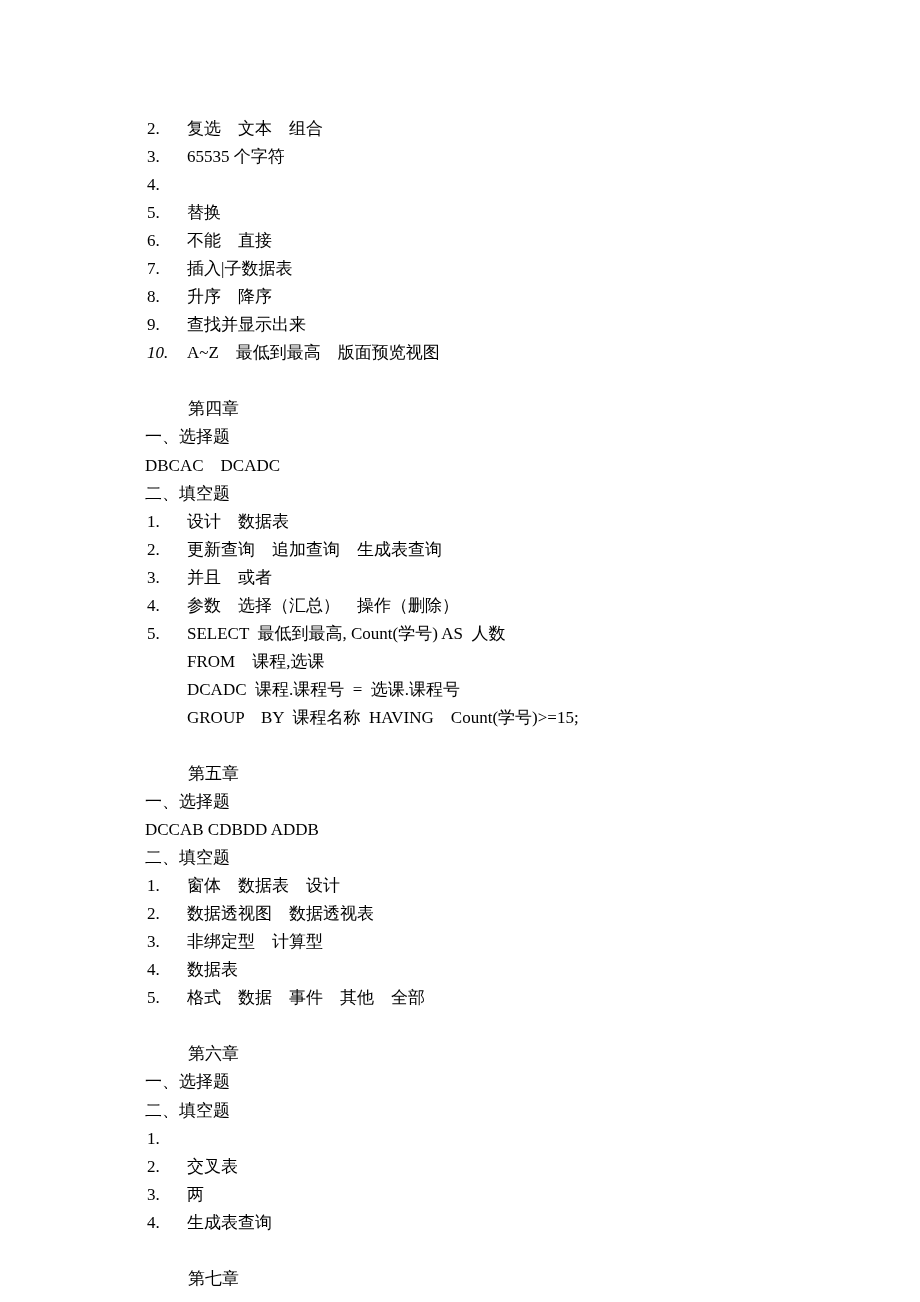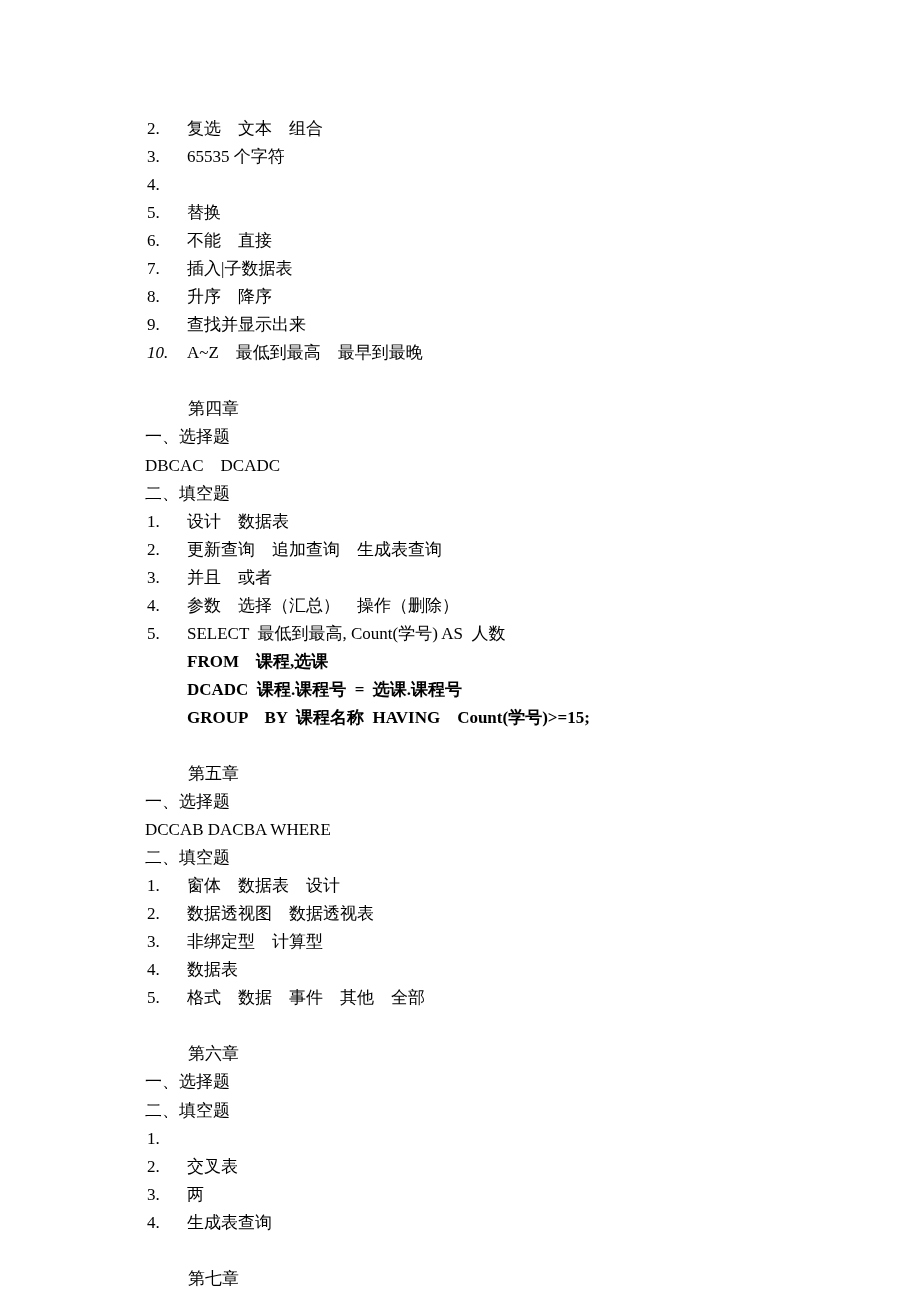--- a/index.html
+++ b/index.html
@@ -31,21 +31,20 @@
     .section-header {
       margin-top: 28px;
       margin-left: 43px;
     }
     .sub-header {
     }
     .line {
     }
     .indent {
       padding-left: 42px;
-      font-weight: bold;
     }
     .ws {
       white-space: pre;
     }
   </style>
 </head>
 <body>
 
 <div>
   <div class="item">
@@ -74,21 +73,21 @@
   <div class="item">
       <span class="num">8.</span>
       <span class="ws">升序    降序</span>
     </div>
   <div class="item">
       <span class="num">9.</span>
       <span class="ws">查找并显示出来</span>
     </div>
   <div class="item">
       <span class="num-wide">10.</span>
-      <span class="ws">A~Z    最低到最高    最早到最晚</span>
+      <span class="ws">A~Z    最低到最高    版面预览视图</span>
     </div>
 </div>
 
 <div>
   <div class="section-header">第四章</div>
   <div class="sub-header">一、选择题</div>
   <div class="line ws">DBCAC    DCADC</div>
   <div class="sub-header">二、填空题</div>
   <div class="item">
       <span class="num">1.</span>
@@ -111,21 +110,21 @@
       <span class="ws">SELECT  最低到最高, Count(学号) AS  人数</span>
     </div>
   <div class="indent ws">FROM    课程,选课</div>
   <div class="indent ws">DCADC  课程.课程号  =  选课.课程号</div>
   <div class="indent ws">GROUP    BY  课程名称  HAVING    Count(学号)&gt;=15;</div>
 </div>
 
 <div>
   <div class="section-header">第五章</div>
   <div class="sub-header">一、选择题</div>
-  <div class="line ws">DCCAB DACBA WHERE</div>
+  <div class="line ws">DCCAB CDBDD ADDB</div>
   <div class="sub-header">二、填空题</div>
   <div class="item">
       <span class="num">1.</span>
       <span class="ws">窗体    数据表    设计</span>
     </div>
   <div class="item">
       <span class="num">2.</span>
       <span class="ws">数据透视图    数据透视表</span>
     </div>
   <div class="item">

